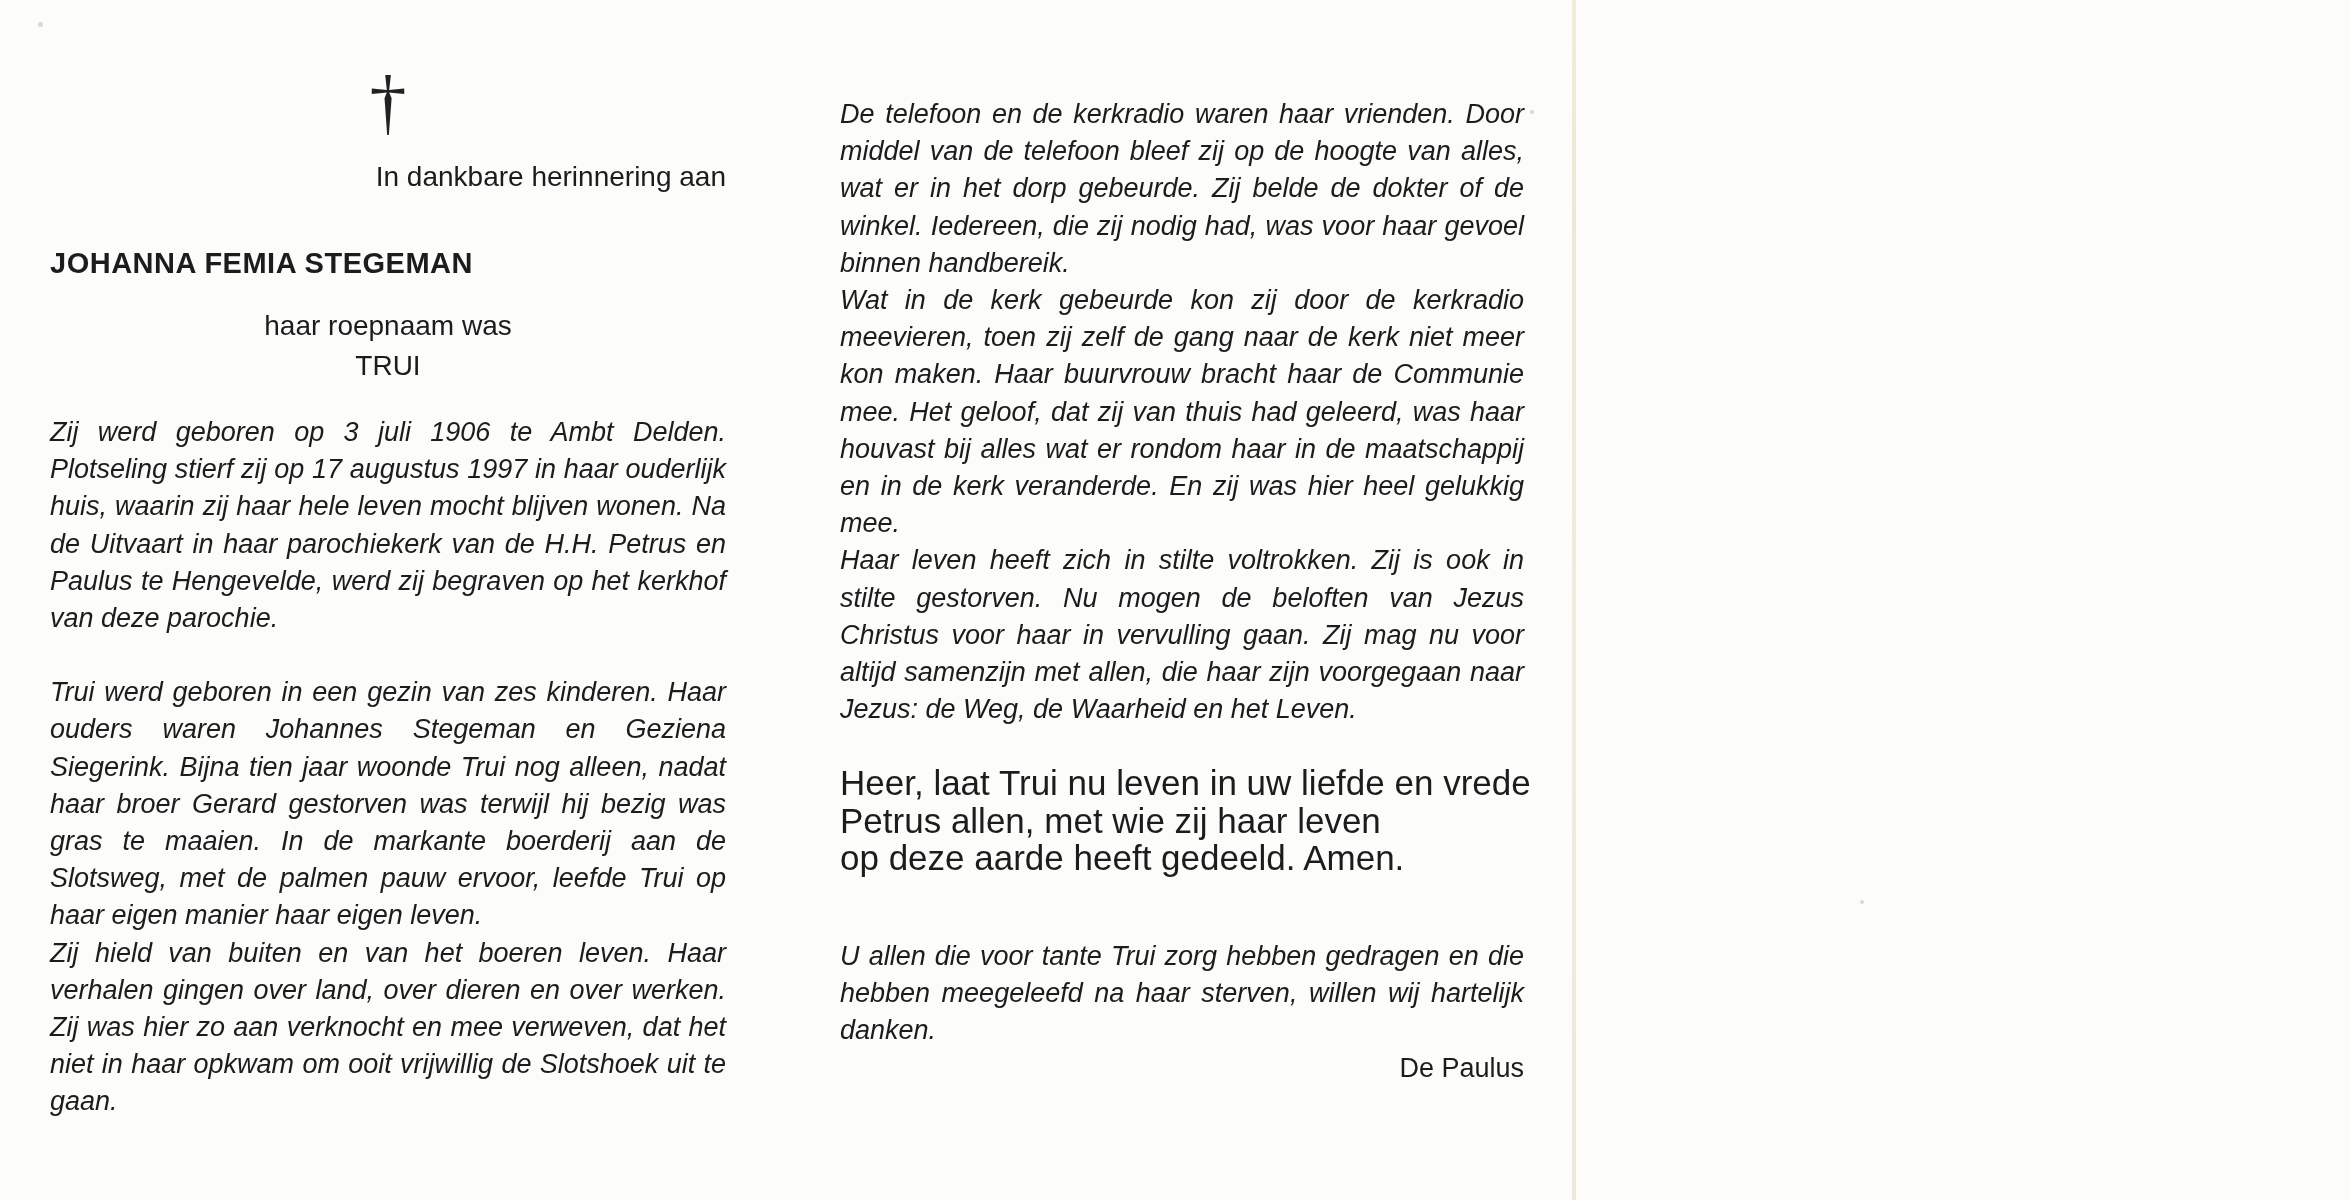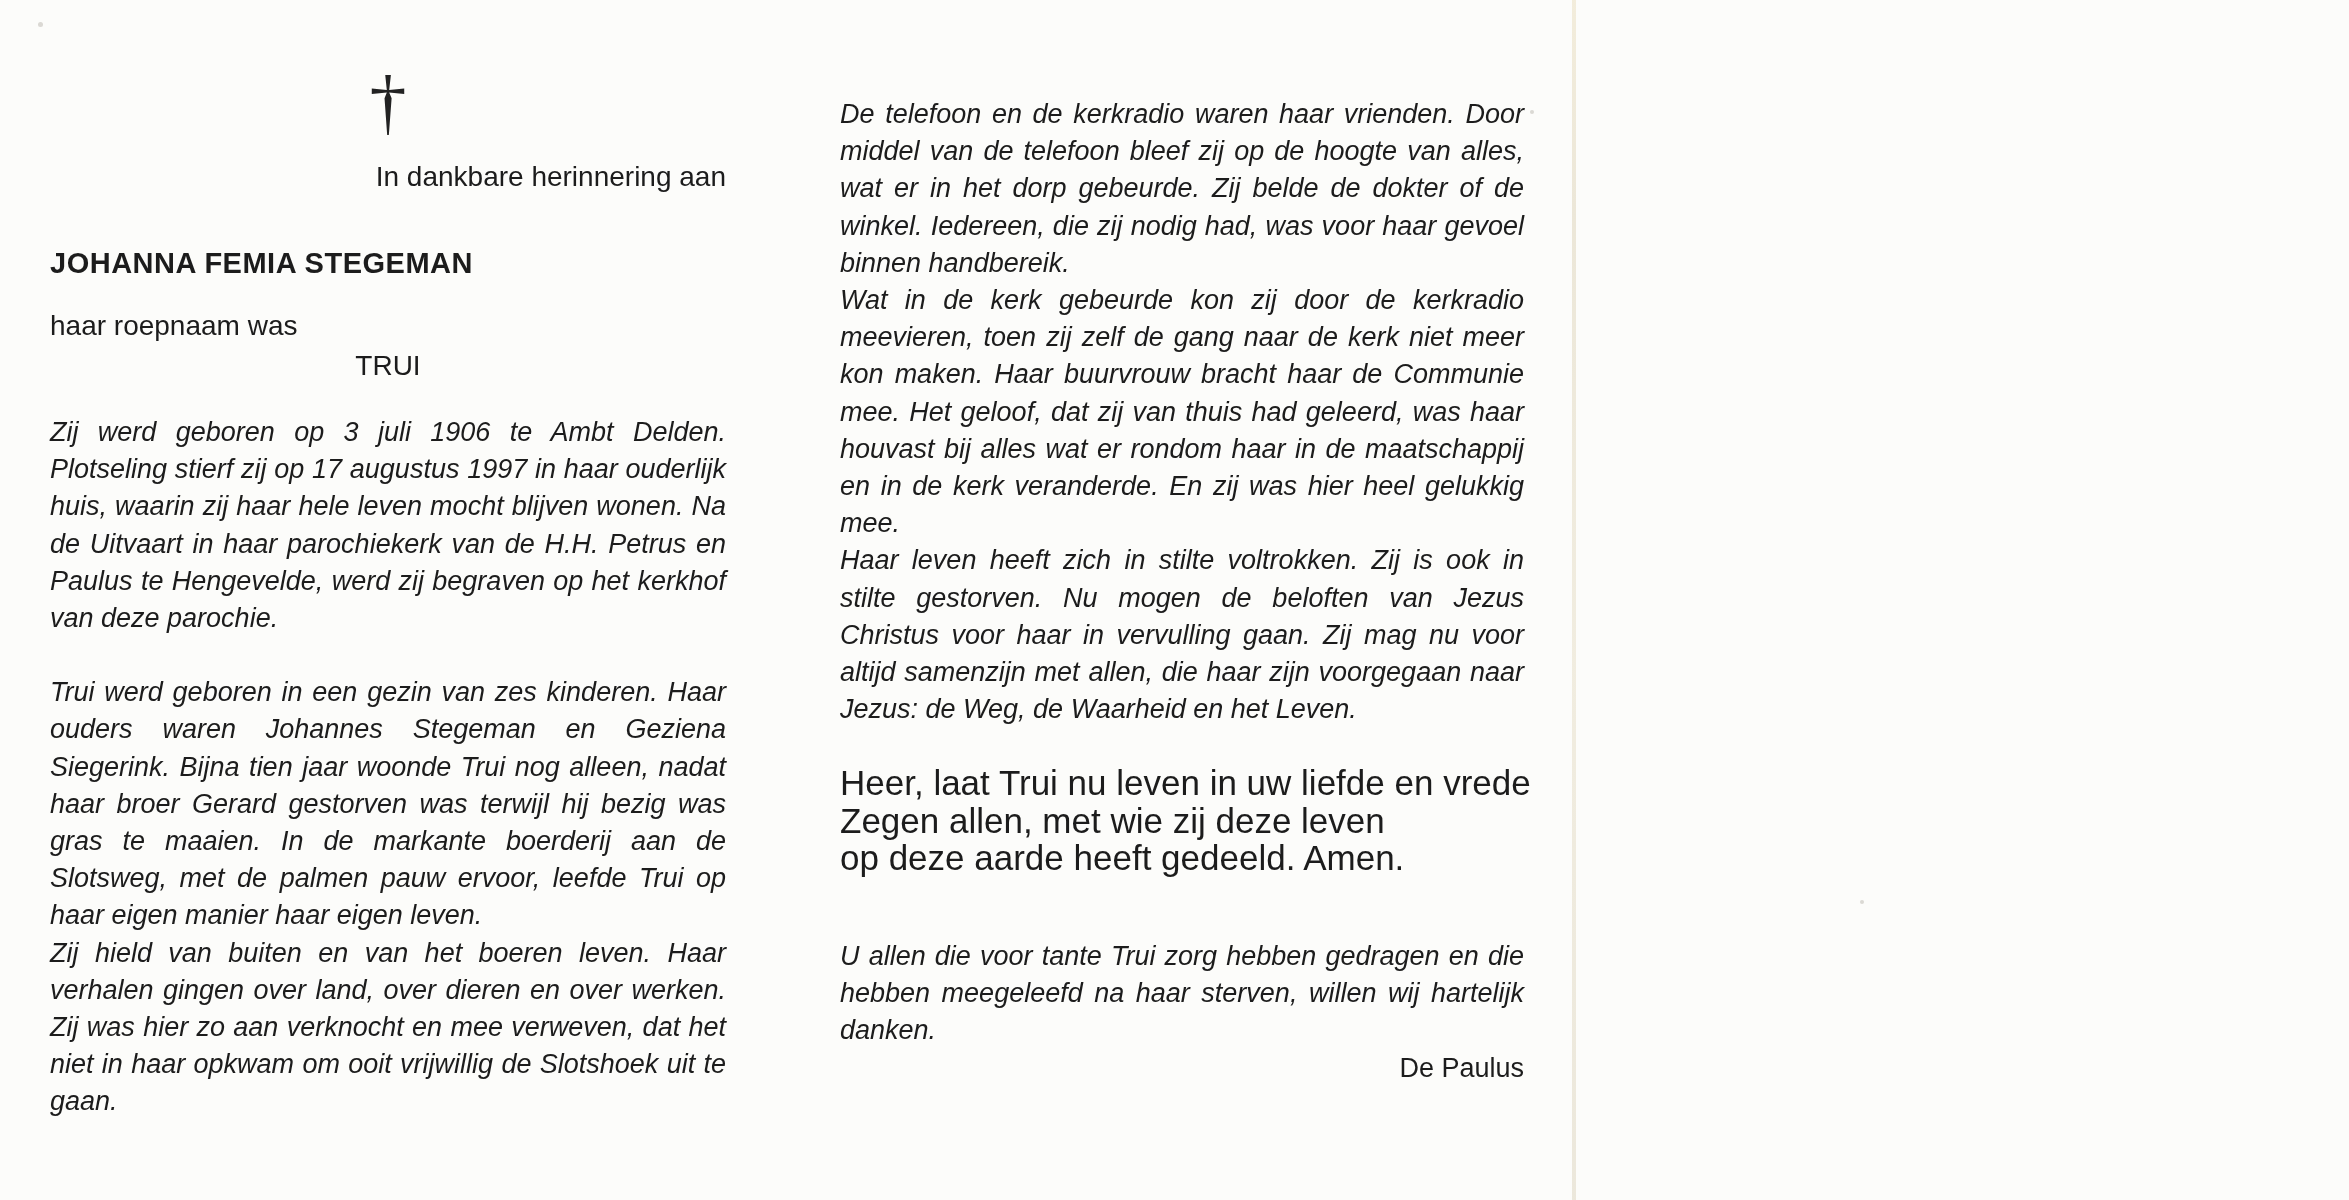--- a/index.html
+++ b/index.html
@@ -54,21 +54,21 @@
     margin: 0 0 48px 0;
   }
   .deceased-name {
     font-size: 29px;
     font-weight: 700;
     letter-spacing: 0.5px;
     line-height: 38px;
     margin: 0 0 24px 0;
   }
   .nickname-label {
-    text-align: left;
+    text-align: center;
     font-size: 28px;
     line-height: 40px;
     margin: 0;
   }
   .nickname {
     text-align: center;
     font-size: 28px;
     line-height: 40px;
     margin: 0 0 28px 0;
   }
@@ -124,21 +124,21 @@
     <p class="para">Zij hield van buiten en van het boeren leven. Haar verhalen gingen over land, over dieren en over werken. Zij was hier zo aan verknocht en mee verweven, dat het niet in haar opkwam om ooit vrijwillig de Slotshoek uit te gaan.</p>
   </div>
 
   <div class="col-right">
     <p class="para">De telefoon en de kerkradio waren haar vrienden. Door middel van de telefoon bleef zij op de hoogte van alles, wat er in het dorp gebeurde. Zij belde de dokter of de winkel. Iedereen, die zij nodig had, was voor haar gevoel binnen handbereik.</p>
     <p class="para">Wat in de kerk gebeurde kon zij door de kerkradio meevieren, toen zij zelf de gang naar de kerk niet meer kon maken. Haar buurvrouw bracht haar de Communie mee. Het geloof, dat zij van thuis had geleerd, was haar houvast bij alles wat er rondom haar in de maatschappij en in de kerk veranderde. En zij was hier heel gelukkig mee.</p>
     <p class="para">Haar leven heeft zich in stilte voltrokken. Zij is ook in stilte gestorven. Nu mogen de beloften van Jezus Christus voor haar in vervulling gaan. Zij mag nu voor altijd samenzijn met allen, die haar zijn voorgegaan naar Jezus: de Weg, de Waarheid en het Leven.</p>
 
     <div class="prayer">
       <div>Heer, laat Trui nu leven in uw liefde en vrede</div>
-      <div>Zegen allen, met wie zij deze leven</div>
+      <div>Petrus allen, met wie zij haar leven</div>
       <div>op deze aarde heeft gedeeld. Amen.</div>
     </div>
 
     <p class="para closing">U allen die voor tante Trui zorg hebben gedragen en die hebben meegeleefd na haar sterven, willen wij hartelijk danken.</p>
     <p class="signature">De Paulus</p>
   </div>
 
   <div class="speck" style="left:38px; top:22px; width:5px; height:5px;"></div>
   <div class="speck" style="left:1530px; top:110px; width:4px; height:4px;"></div>
   <div class="speck" style="left:1860px; top:900px; width:4px; height:4px;"></div>

